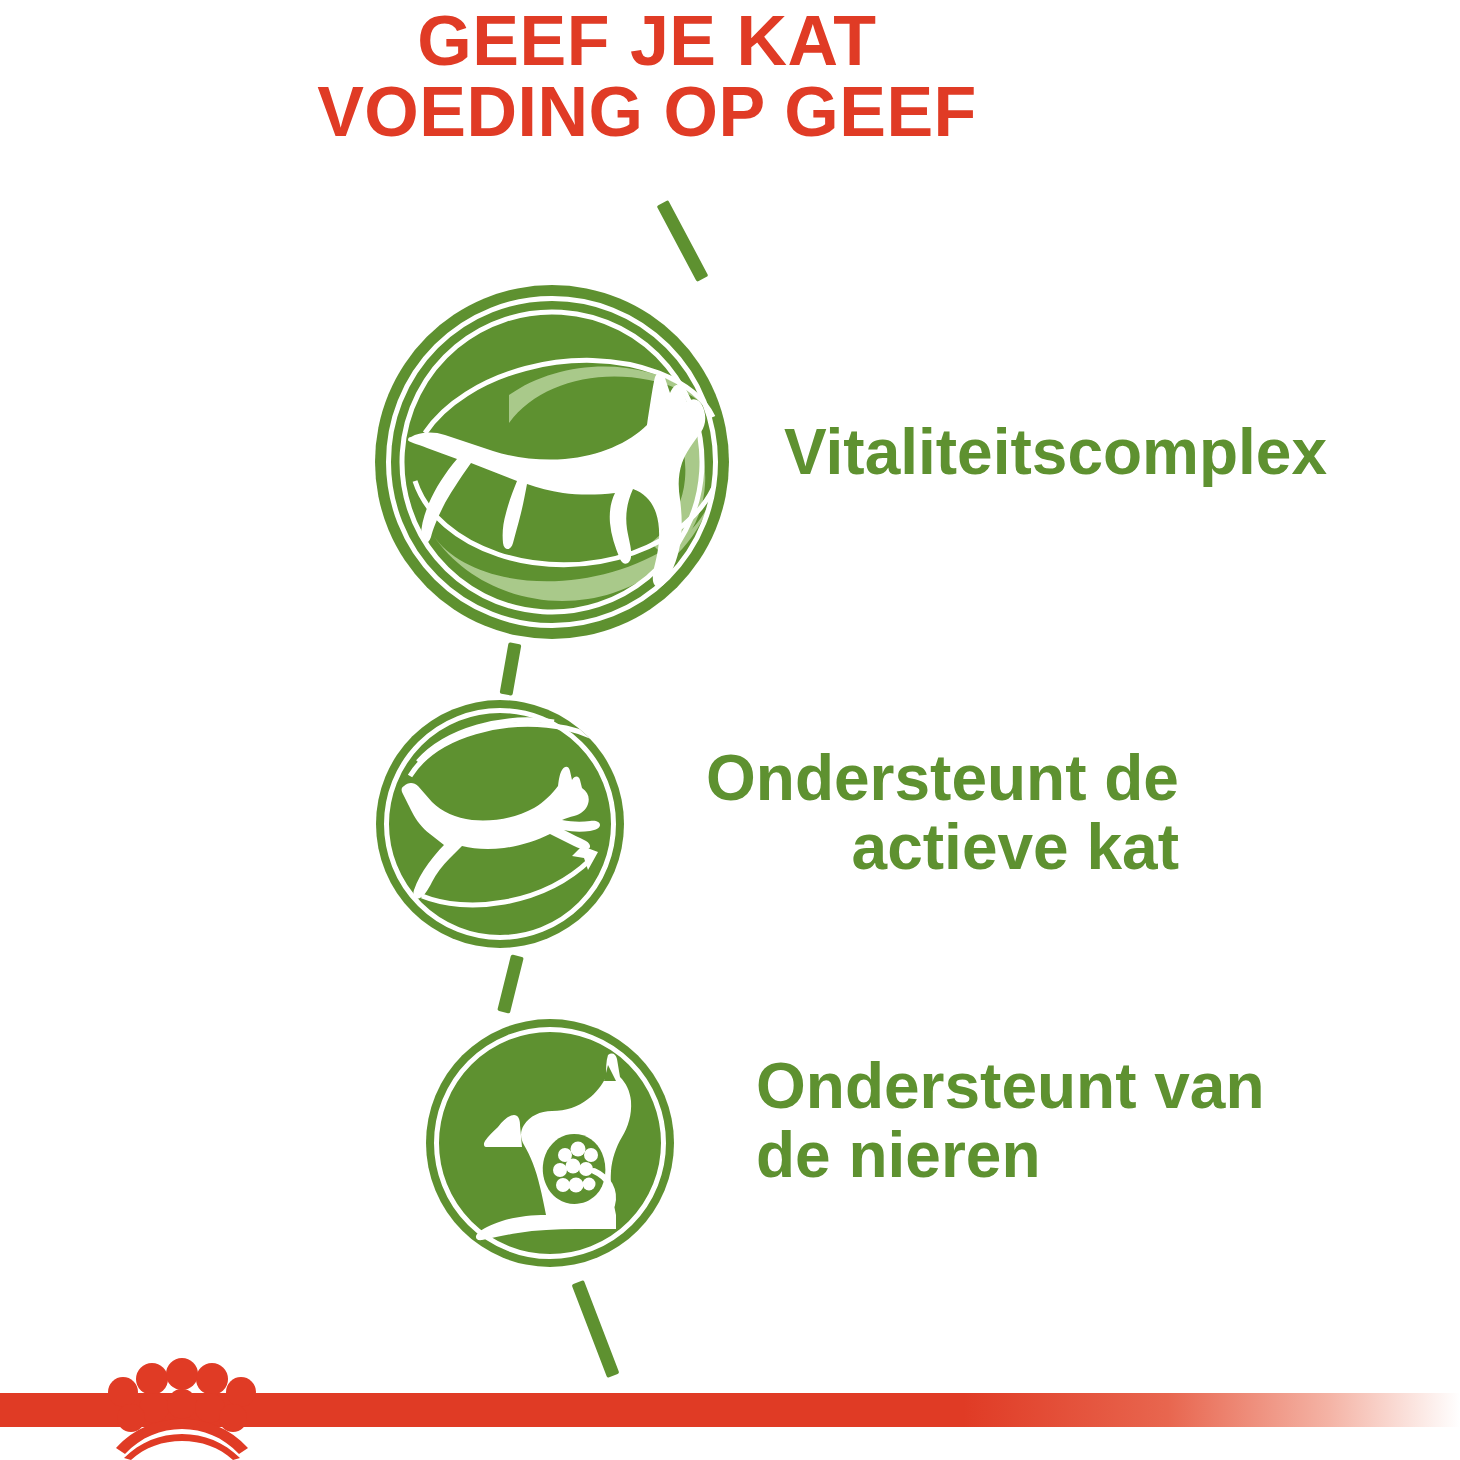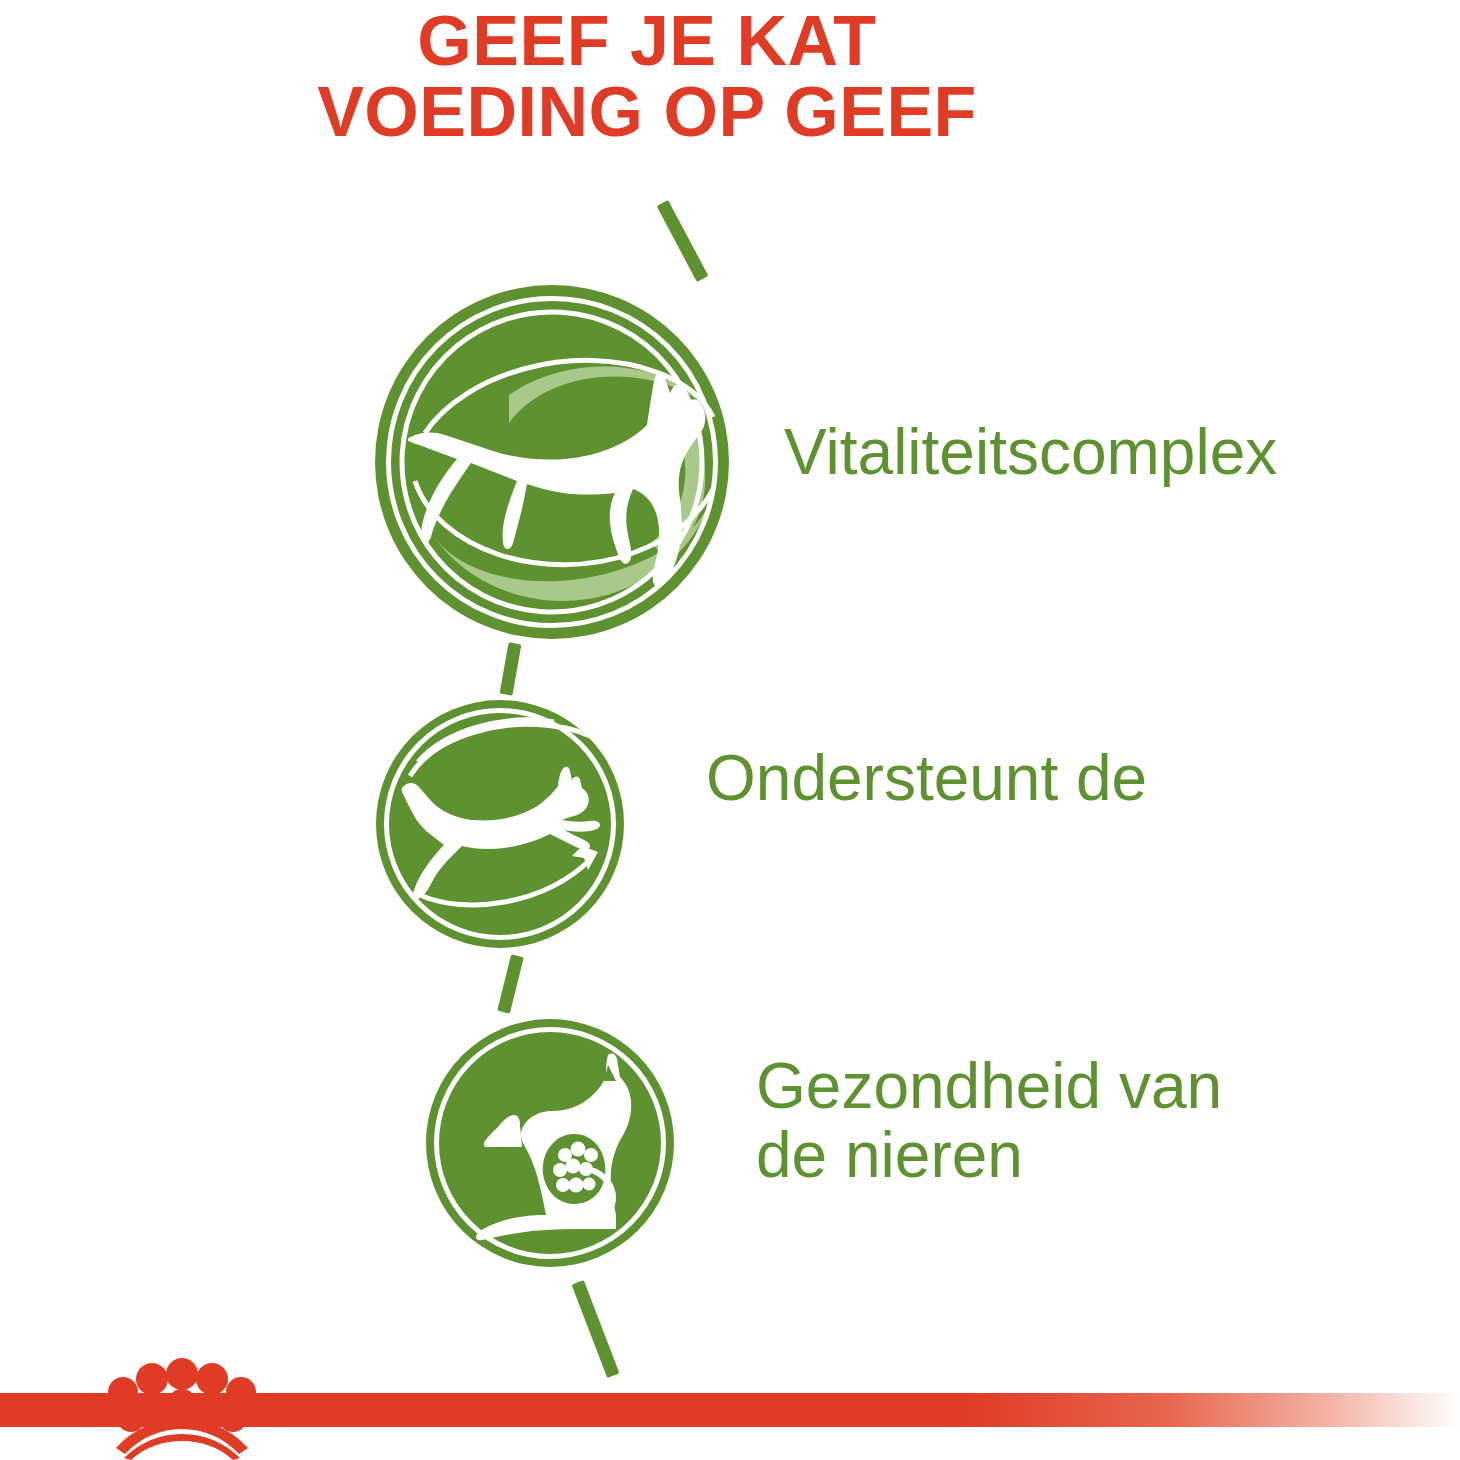--- a/index.html
+++ b/index.html
@@ -52,21 +52,21 @@
     box-sizing: border-box;
     pointer-events: none;
   }
   .badge svg { position: absolute; left: 0; top: 0; width: 100%; height: 100%; display: block; }
 
   
   .flabel {
     position: absolute;
     color: #5E9130;
     font-family: "Liberation Sans", sans-serif;
-    font-weight: normal;
+    font-weight: bold;
     font-size: 64px;
     line-height: 1.08;
     white-space: nowrap;
   }
   .flabel .ln { display: block; }
 
   
   .dash {
     position: absolute;
     background: #5E9130;
@@ -219,20 +219,21 @@
         L 54 134
         C 46 128 40 120 36 112
         C 32 104 28 96 26 92
         C 25 89 26 87 28 86 Z"></path>
     </svg>
     <div class="ring"></div>
   </div>
 
   <div class="flabel" style="left:706px; top:744px;text-align:right;">
     <span class="ln">Ondersteunt de</span>
+    <span class="ln">actieve kat</span>
   </div>
 
   <div class="dash" style="left:504px; top:955px; width:13px; height:58px; transform:rotate(14deg); transform-origin:50% 50%;"></div>
 
   <div class="badge" style="left:426px; top:1019px; width:248px; height:248px;">
     <svg viewBox="0 0 248 248">
 
       <path fill="#ffffff" d="
         M 182 36
         C 186 33 190 35 191 40
@@ -291,21 +292,21 @@
         <circle cx="150" cy="166" r="7.5"></circle>
         <circle cx="163" cy="165" r="6.5"></circle>
       </g>
 
       <path fill="none" stroke="#ffffff" stroke-width="6" stroke-linecap="round" d="M 168 152 C 182 158 190 172 186 186"></path>
     </svg>
     <div class="ring"></div>
   </div>
 
   <div class="flabel" style="left:756px; top:1052px;">
-    <span class="ln">Gezondheid van</span>
+    <span class="ln">Ondersteunt van</span>
     <span class="ln">de nieren</span>
   </div>
 
   <div class="dash" style="left:589px; top:1279px; width:13px; height:100px; transform:rotate(-21deg); transform-origin:50% 50%;"></div>
 
   <div class="footer-bar"></div>
 
   <div class="logo">
     <svg viewBox="0 0 168 112">
       <g fill="#E03B25">

